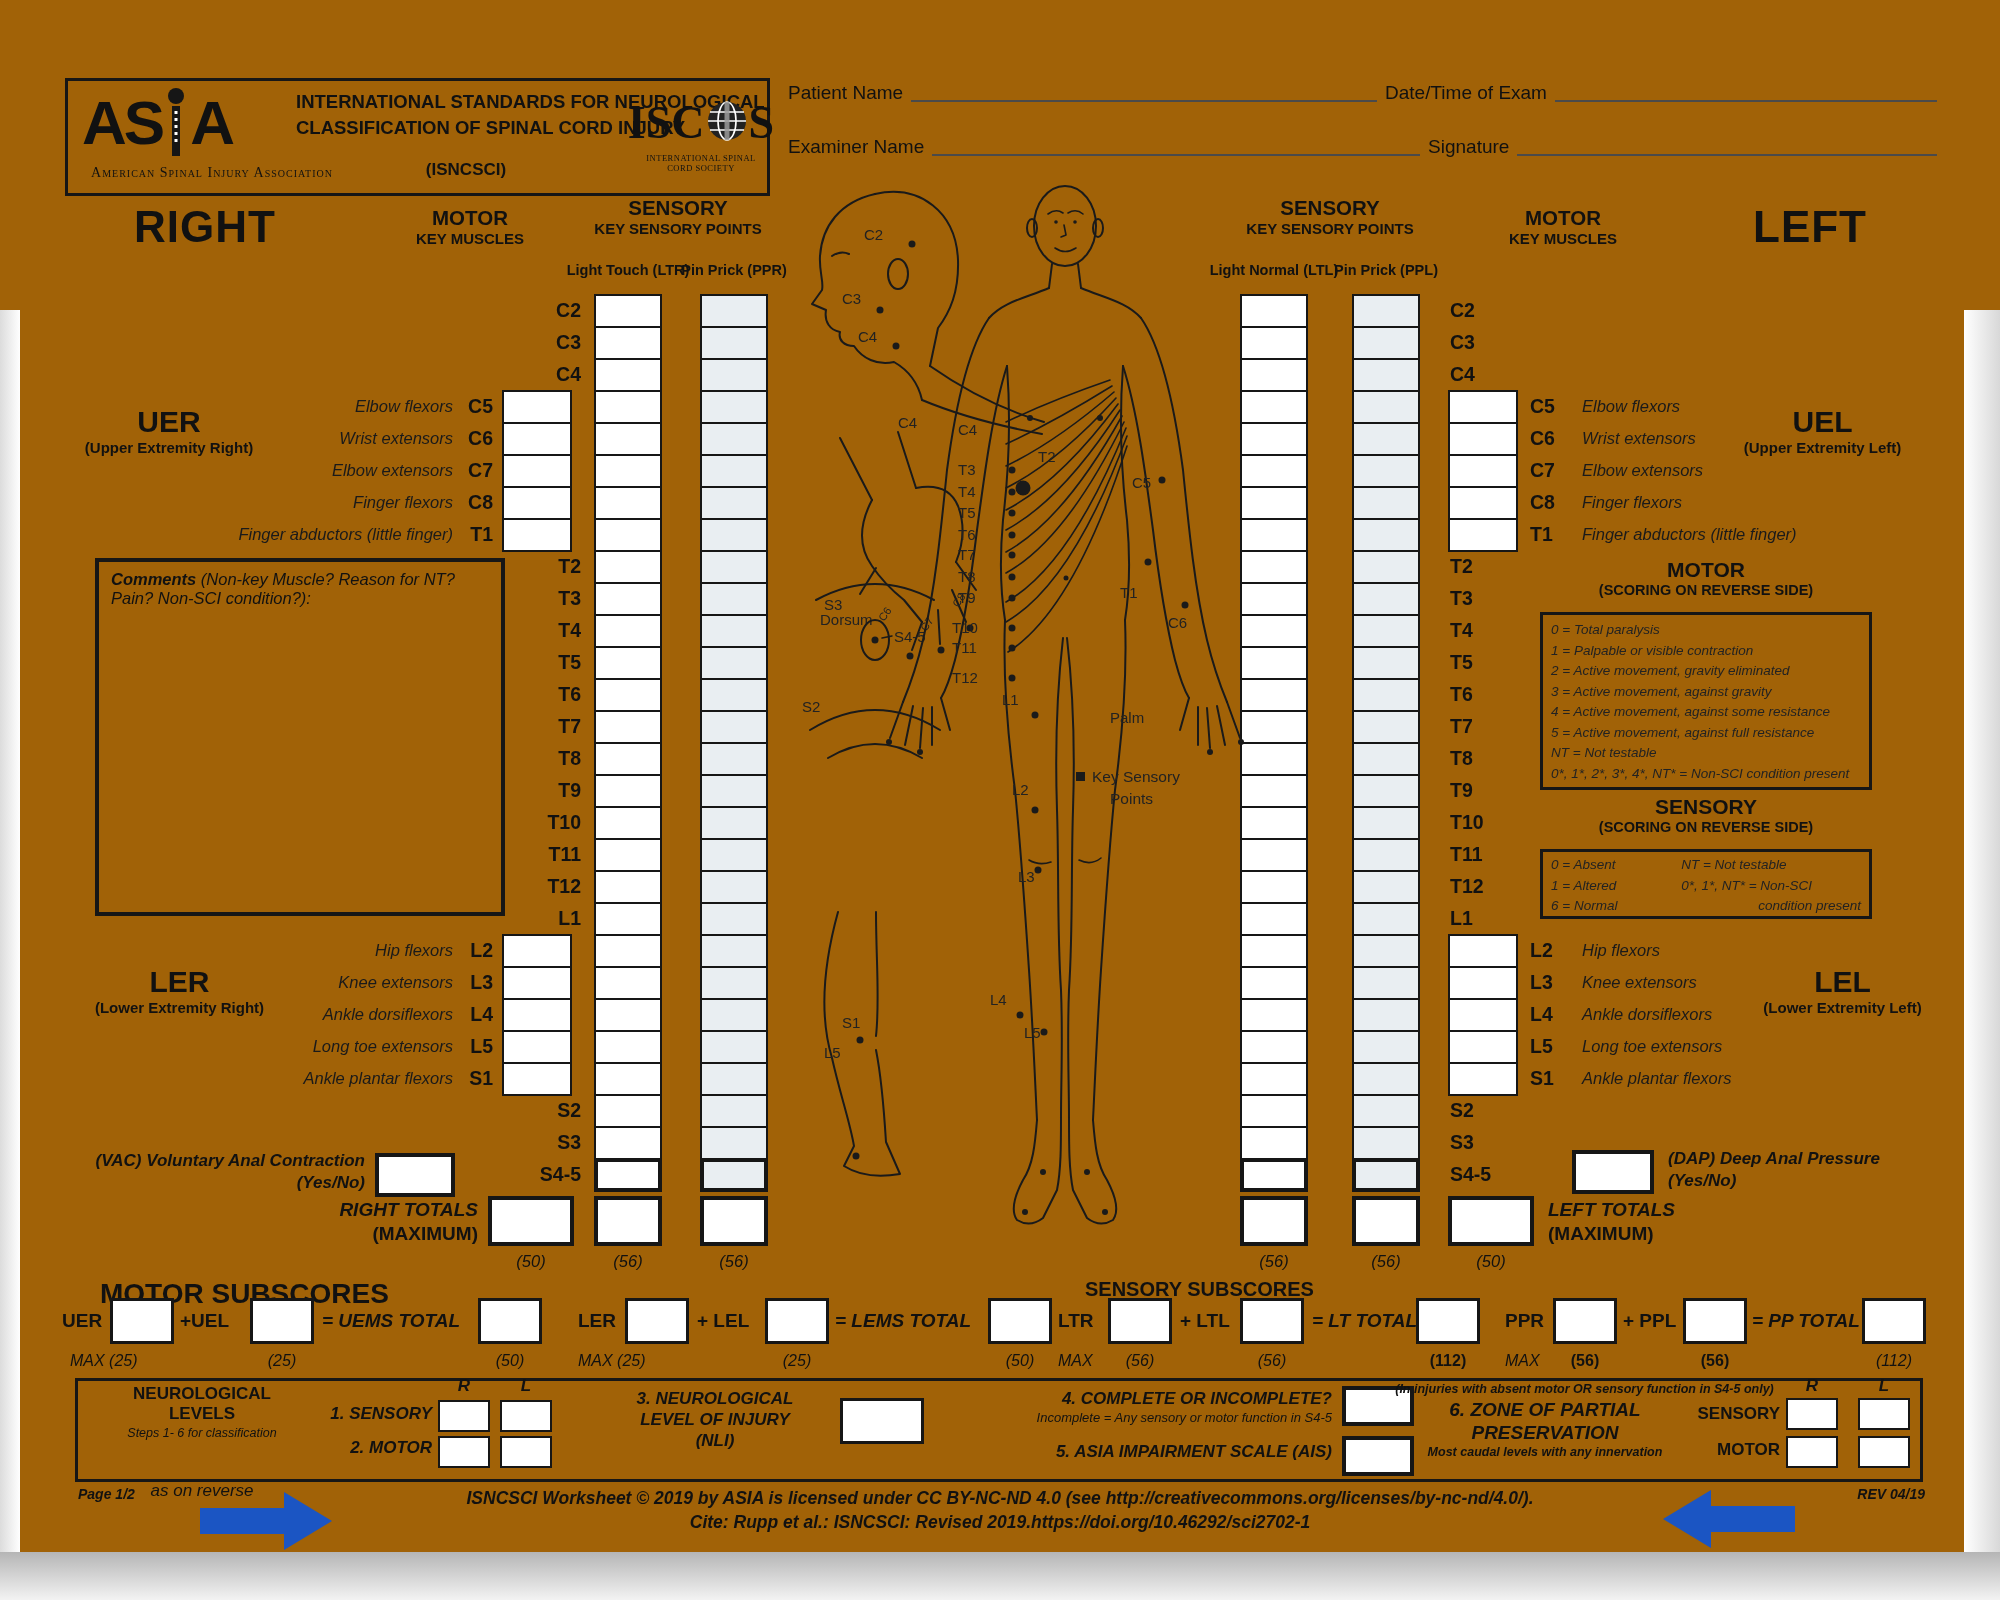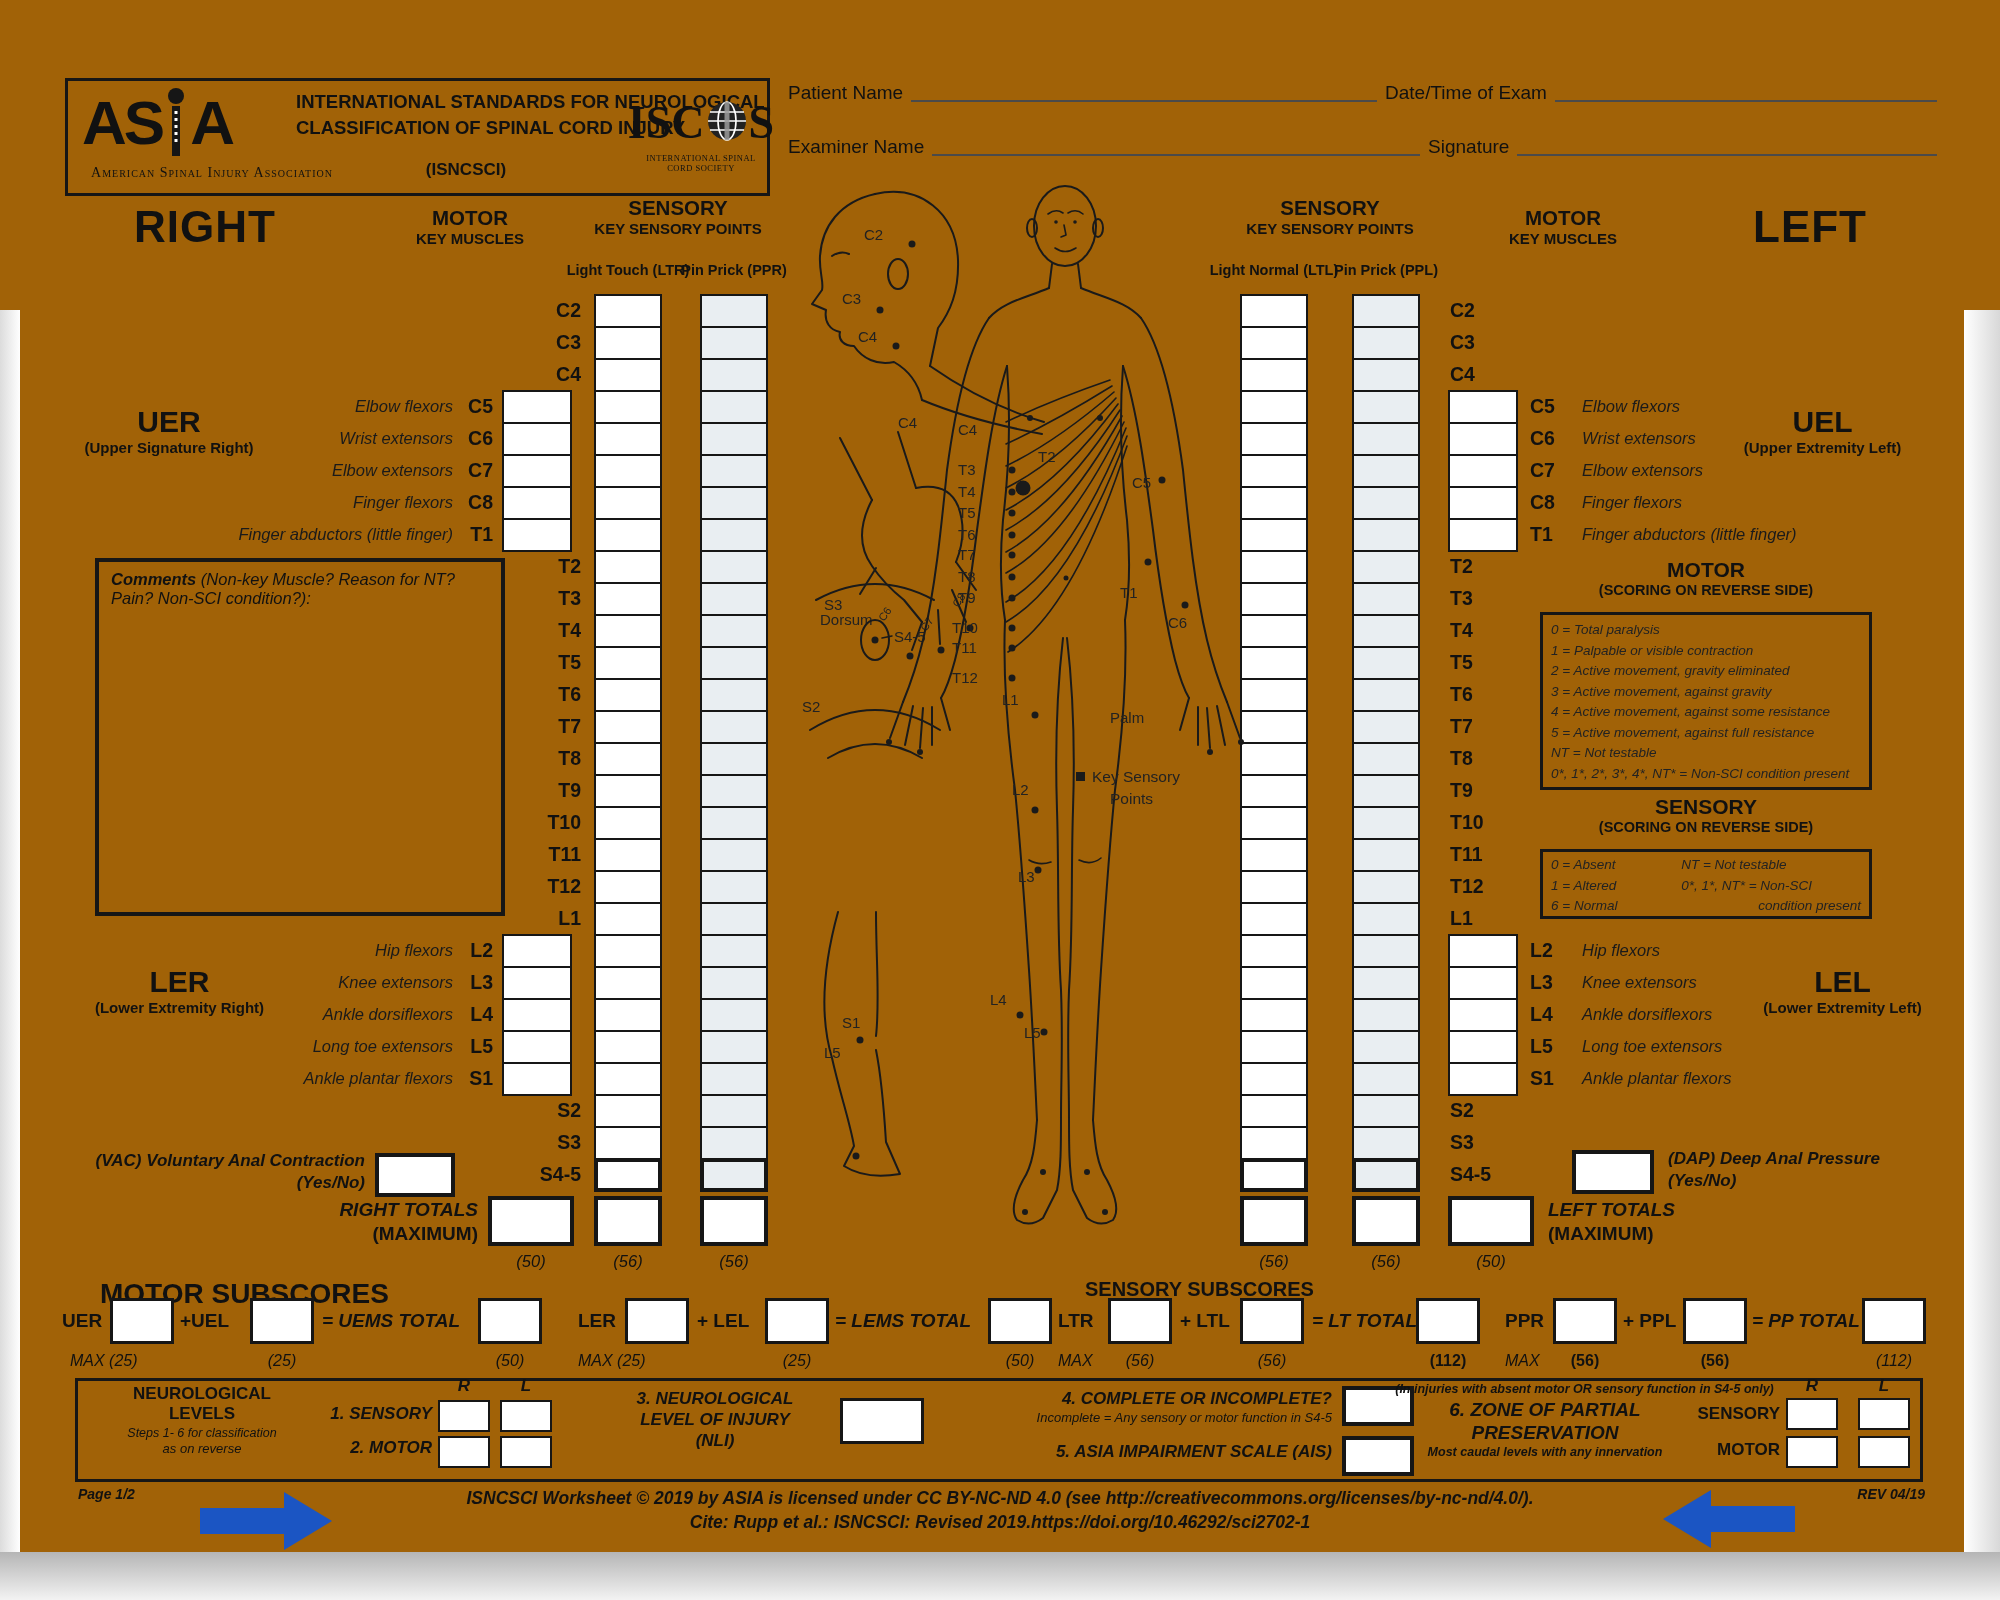--- a/index.html
+++ b/index.html
@@ -316,21 +316,21 @@
       <div class="cell thick" style="left:594px;top:1158px;width:68px;height:34px;"></div>
       <div class="cell pp thick" style="left:700px;top:1158px;width:68px;height:34px;"></div>
       <div class="cell thick" style="left:1240px;top:1158px;width:68px;height:34px;"></div>
       <div class="cell pp thick" style="left:1352px;top:1158px;width:68px;height:34px;"></div>
       <div class="lvl rt" style="left:513px;top:1158px;width:68px;">S4-5</div>
       <div class="lvl" style="left:1450px;top:1158px;width:90px;">S4-5</div>
     </div>
 
   <div class="abs ctr" style="left:58px;top:405px;width:222px;">
     <div class="b" style="font-size:30px;">UER</div>
-    <div class="b" style="font-size:15px;">(Upper Signature Right)</div>
+    <div class="b" style="font-size:15px;">(Upper Extremity Right)</div>
   </div>
   <div class="abs ctr" style="left:1705px;top:405px;width:235px;">
     <div class="b" style="font-size:30px;">UEL</div>
     <div class="b" style="font-size:15px;">(Upper Extremity Left)</div>
   </div>
 
   <div class="abs" style="left:95px;top:558px;width:410px;height:358px;border:4px solid #161616;box-sizing:border-box;padding:8px 12px;">
     <span class="bi" style="font-size:16.5px;">Comments</span><span class="i" style="font-size:16.5px;"> (Non-key Muscle? Reason for NT? Pain? Non-SCI condition?):</span>
   </div>
 
@@ -449,21 +449,21 @@
   <div class="abs i nw" style="left:1505px;top:1352px;font-size:16px;">MAX</div>
   <div class="abs b ctr" style="left:1553px;top:1352px;width:64px;font-size:16px;">(56)</div>
   <div class="abs b ctr" style="left:1683px;top:1352px;width:64px;font-size:16px;">(56)</div>
   <div class="abs i ctr" style="left:1854px;top:1352px;width:80px;font-size:16px;">(112)</div>
 
   <div class="abs" style="left:75px;top:1378px;width:1848px;height:104px;border:3px solid #161616;box-sizing:border-box;"></div>
   <div class="abs ctr" style="left:88px;top:1384px;width:228px;">
     <div class="b" style="font-size:17px;line-height:20px;">NEUROLOGICAL</div>
     <div class="b" style="font-size:17px;line-height:20px;">LEVELS</div>
     <div class="i" style="font-size:12.5px;line-height:15px;margin-top:2px;">Steps 1- 6 for classification</div>
-    <div class="i" style="font-size:13px;line-height:15px;">as on reverse</div>
+    <div class="i" style="font-size:17px;line-height:15px;margin-top:42px;">as on reverse</div>
   </div>
   <div class="abs bi ctr" style="left:438px;top:1376px;width:52px;font-size:17px;">R</div>
   <div class="abs bi ctr" style="left:500px;top:1376px;width:52px;font-size:17px;">L</div>
   <div class="abs bi rt nw" style="left:290px;top:1404px;width:142px;font-size:17px;">1. SENSORY</div>
   <div class="abs bi rt nw" style="left:290px;top:1438px;width:142px;font-size:17px;">2. MOTOR</div>
   <div class="box" style="left:438px;top:1400px;width:52px;height:32px;border-width:2.5px;"></div>
   <div class="box" style="left:500px;top:1400px;width:52px;height:32px;border-width:2.5px;"></div>
   <div class="box" style="left:438px;top:1436px;width:52px;height:32px;border-width:2.5px;"></div>
   <div class="box" style="left:500px;top:1436px;width:52px;height:32px;border-width:2.5px;"></div>
 

